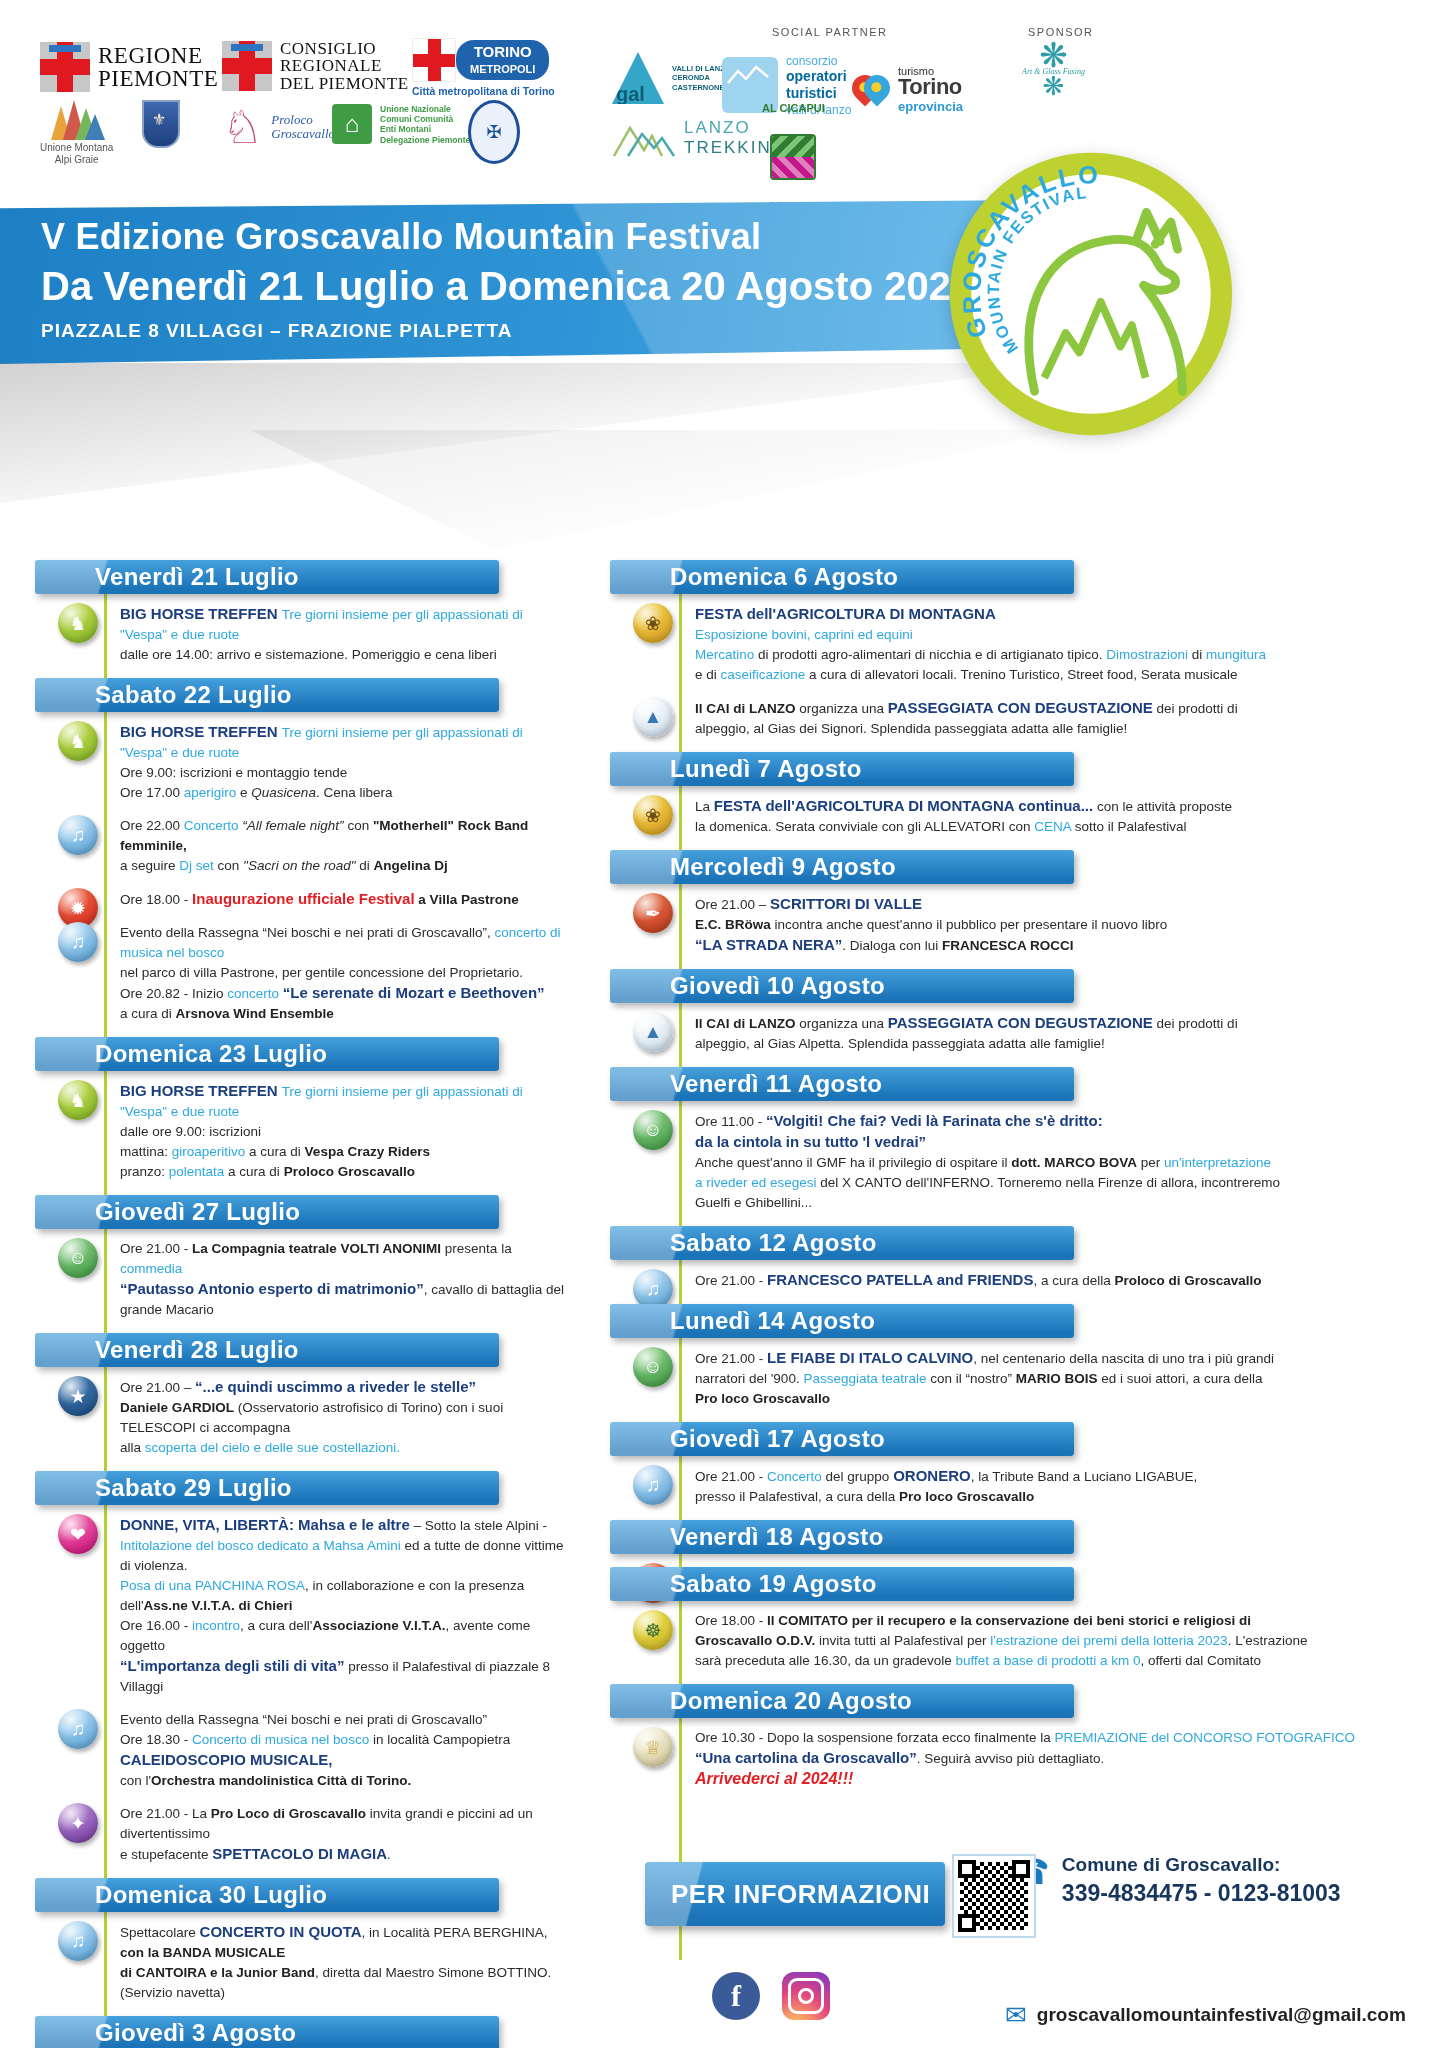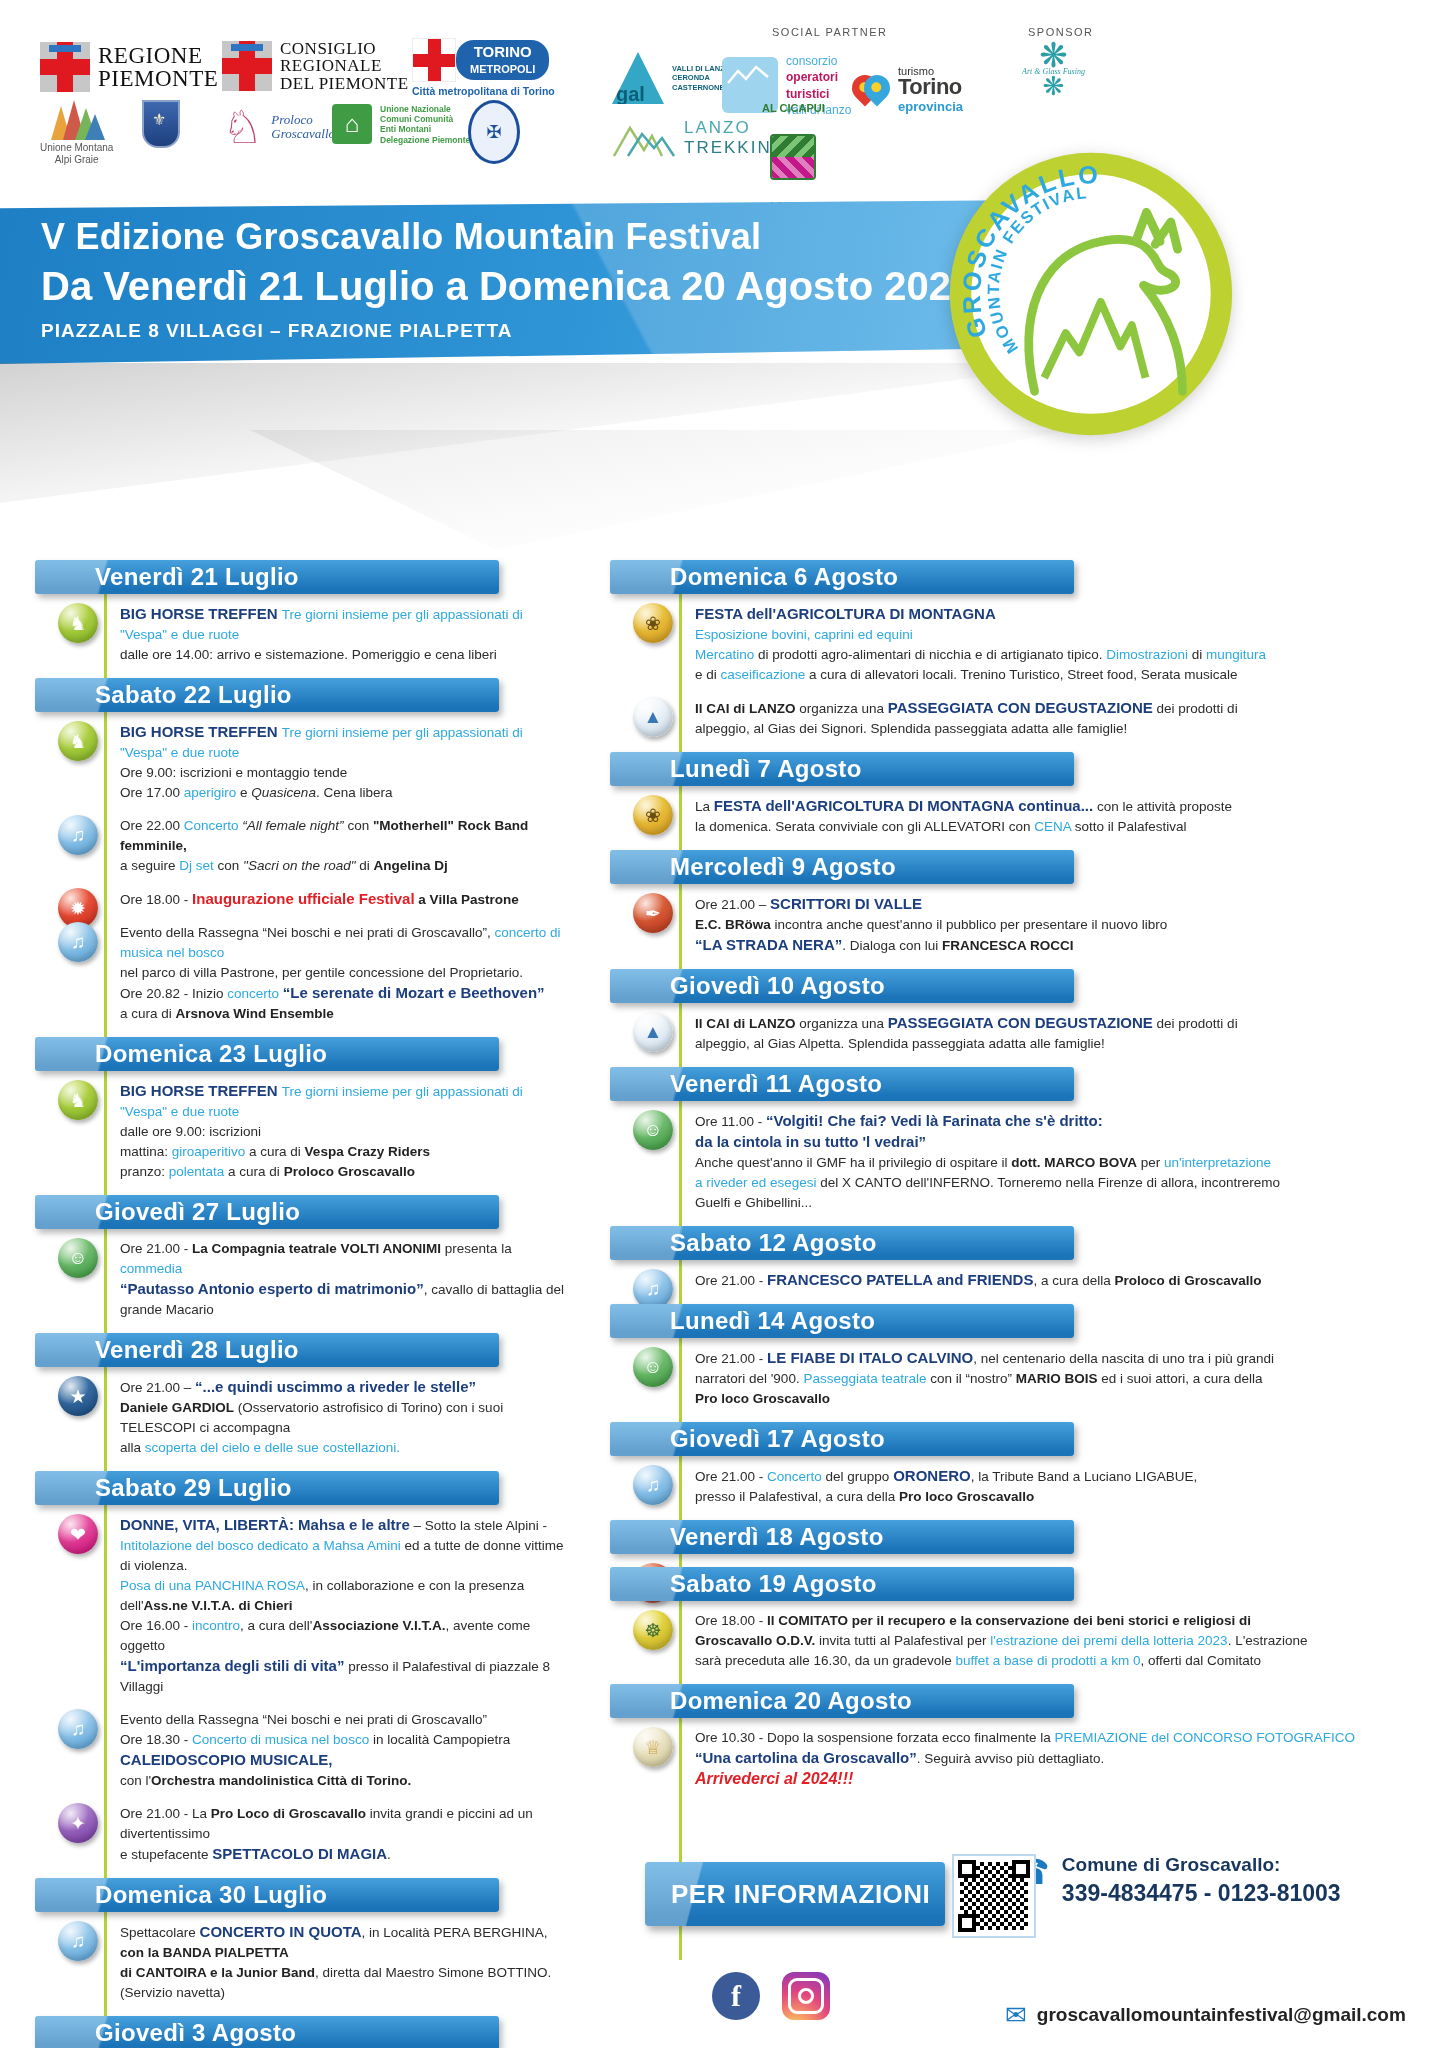--- a/index.html
+++ b/index.html
@@ -23,21 +23,21 @@
   .pill{background:#1f63ad;color:#fff;border-radius:18px;padding:4px 14px;font-weight:700;
         font-size:15px;line-height:1.05;text-align:center;}
   .cap-blue{color:#1f63ad;font-weight:700;font-size:10.5px;}
   .galshape{width:52px;height:52px;background:#35a7c6;clip-path:polygon(0 100%,50% 0,100% 100%);flex:none;position:relative;}
   .galtxt{position:absolute;left:4px;bottom:-2px;color:#0c5f79;font-weight:700;font-size:20px;}
   .tinycol{font-size:7.5px;font-weight:700;color:#0c5f79;line-height:1.25;}
   .consq{width:56px;height:56px;background:#9fd4ee;border-radius:6px;flex:none;position:relative;overflow:hidden;}
   .consq svg{position:absolute;inset:0;}
   .ctxt{line-height:1.02;}
   .ctxt .l1,.ctxt .l4{color:#45aee0;font-size:12px;}
-  .ctxt .l2,.ctxt .l3{color:#be185d;font-weight:700;font-size:12px;}
+  .ctxt .l2,.ctxt .l3{color:#0369a1;font-weight:700;font-size:14px;}
   .pin{width:26px;height:26px;border-radius:50% 50% 50% 0;transform:rotate(-45deg);position:relative;flex:none;}
   .pin::after{content:"";position:absolute;left:8px;top:7px;width:10px;height:10px;border-radius:50%;background:#f8cf2c;}
   .pin.red{background:#e23a2e;}
   .pin.blue{background:#35a7dd;margin-left:-14px;}
   .turtxt{line-height:.95;}
   .turtxt .t1{font-size:11px;color:#333;}
   .turtxt .t2{font-size:22px;font-weight:700;color:#3c3c3b;letter-spacing:-.5px;}
   .turtxt .t3{font-size:13px;font-weight:700;color:#2a99d4;}
   .ornament{color:#2a9da8;font-size:34px;line-height:.8;text-align:center;}
   .ornament .mini{display:block;font-size:8px;font-family:"Liberation Serif",serif;font-style:italic;color:#2a9da8;}
@@ -416,21 +416,21 @@
           </div>
         </div>
       </section>
       <section>
         <div class="day-bar">
           <span class="day-title">Domenica 30 Luglio</span>
         </div>
         <div class="event">
           <span class="chip" style="background: radial-gradient(circle at 32% 26%, rgba(255, 255, 255, 0.85), rgba(255, 255, 255, 0) 45%), linear-gradient(160deg, rgb(184, 220, 245), rgb(95, 168, 220)); color: rgb(255, 255, 255);">♫</span>
           <div class="ev-text">
-            <div class="line"><span class="sp-p">Spettacolare </span><span class="sp-n">CONCERTO IN QUOTA</span><span class="sp-p">, in Località PERA BERGHINA, </span><span class="sp-b">con la BANDA PIALPETTA</span></div>
+            <div class="line"><span class="sp-p">Spettacolare </span><span class="sp-n">CONCERTO IN QUOTA</span><span class="sp-p">, in Località PERA BERGHINA, </span><span class="sp-b">con la BANDA MUSICALE</span></div>
             <div class="line"><span class="sp-b">di CANTOIRA e la Junior Band</span><span class="sp-p">, diretta dal Maestro Simone BOTTINO. (Servizio navetta)</span></div>
           </div>
         </div>
       </section>
       <section>
         <div class="day-bar">
           <span class="day-title">Giovedì 3 Agosto</span>
         </div>
       </section>
     </div>

